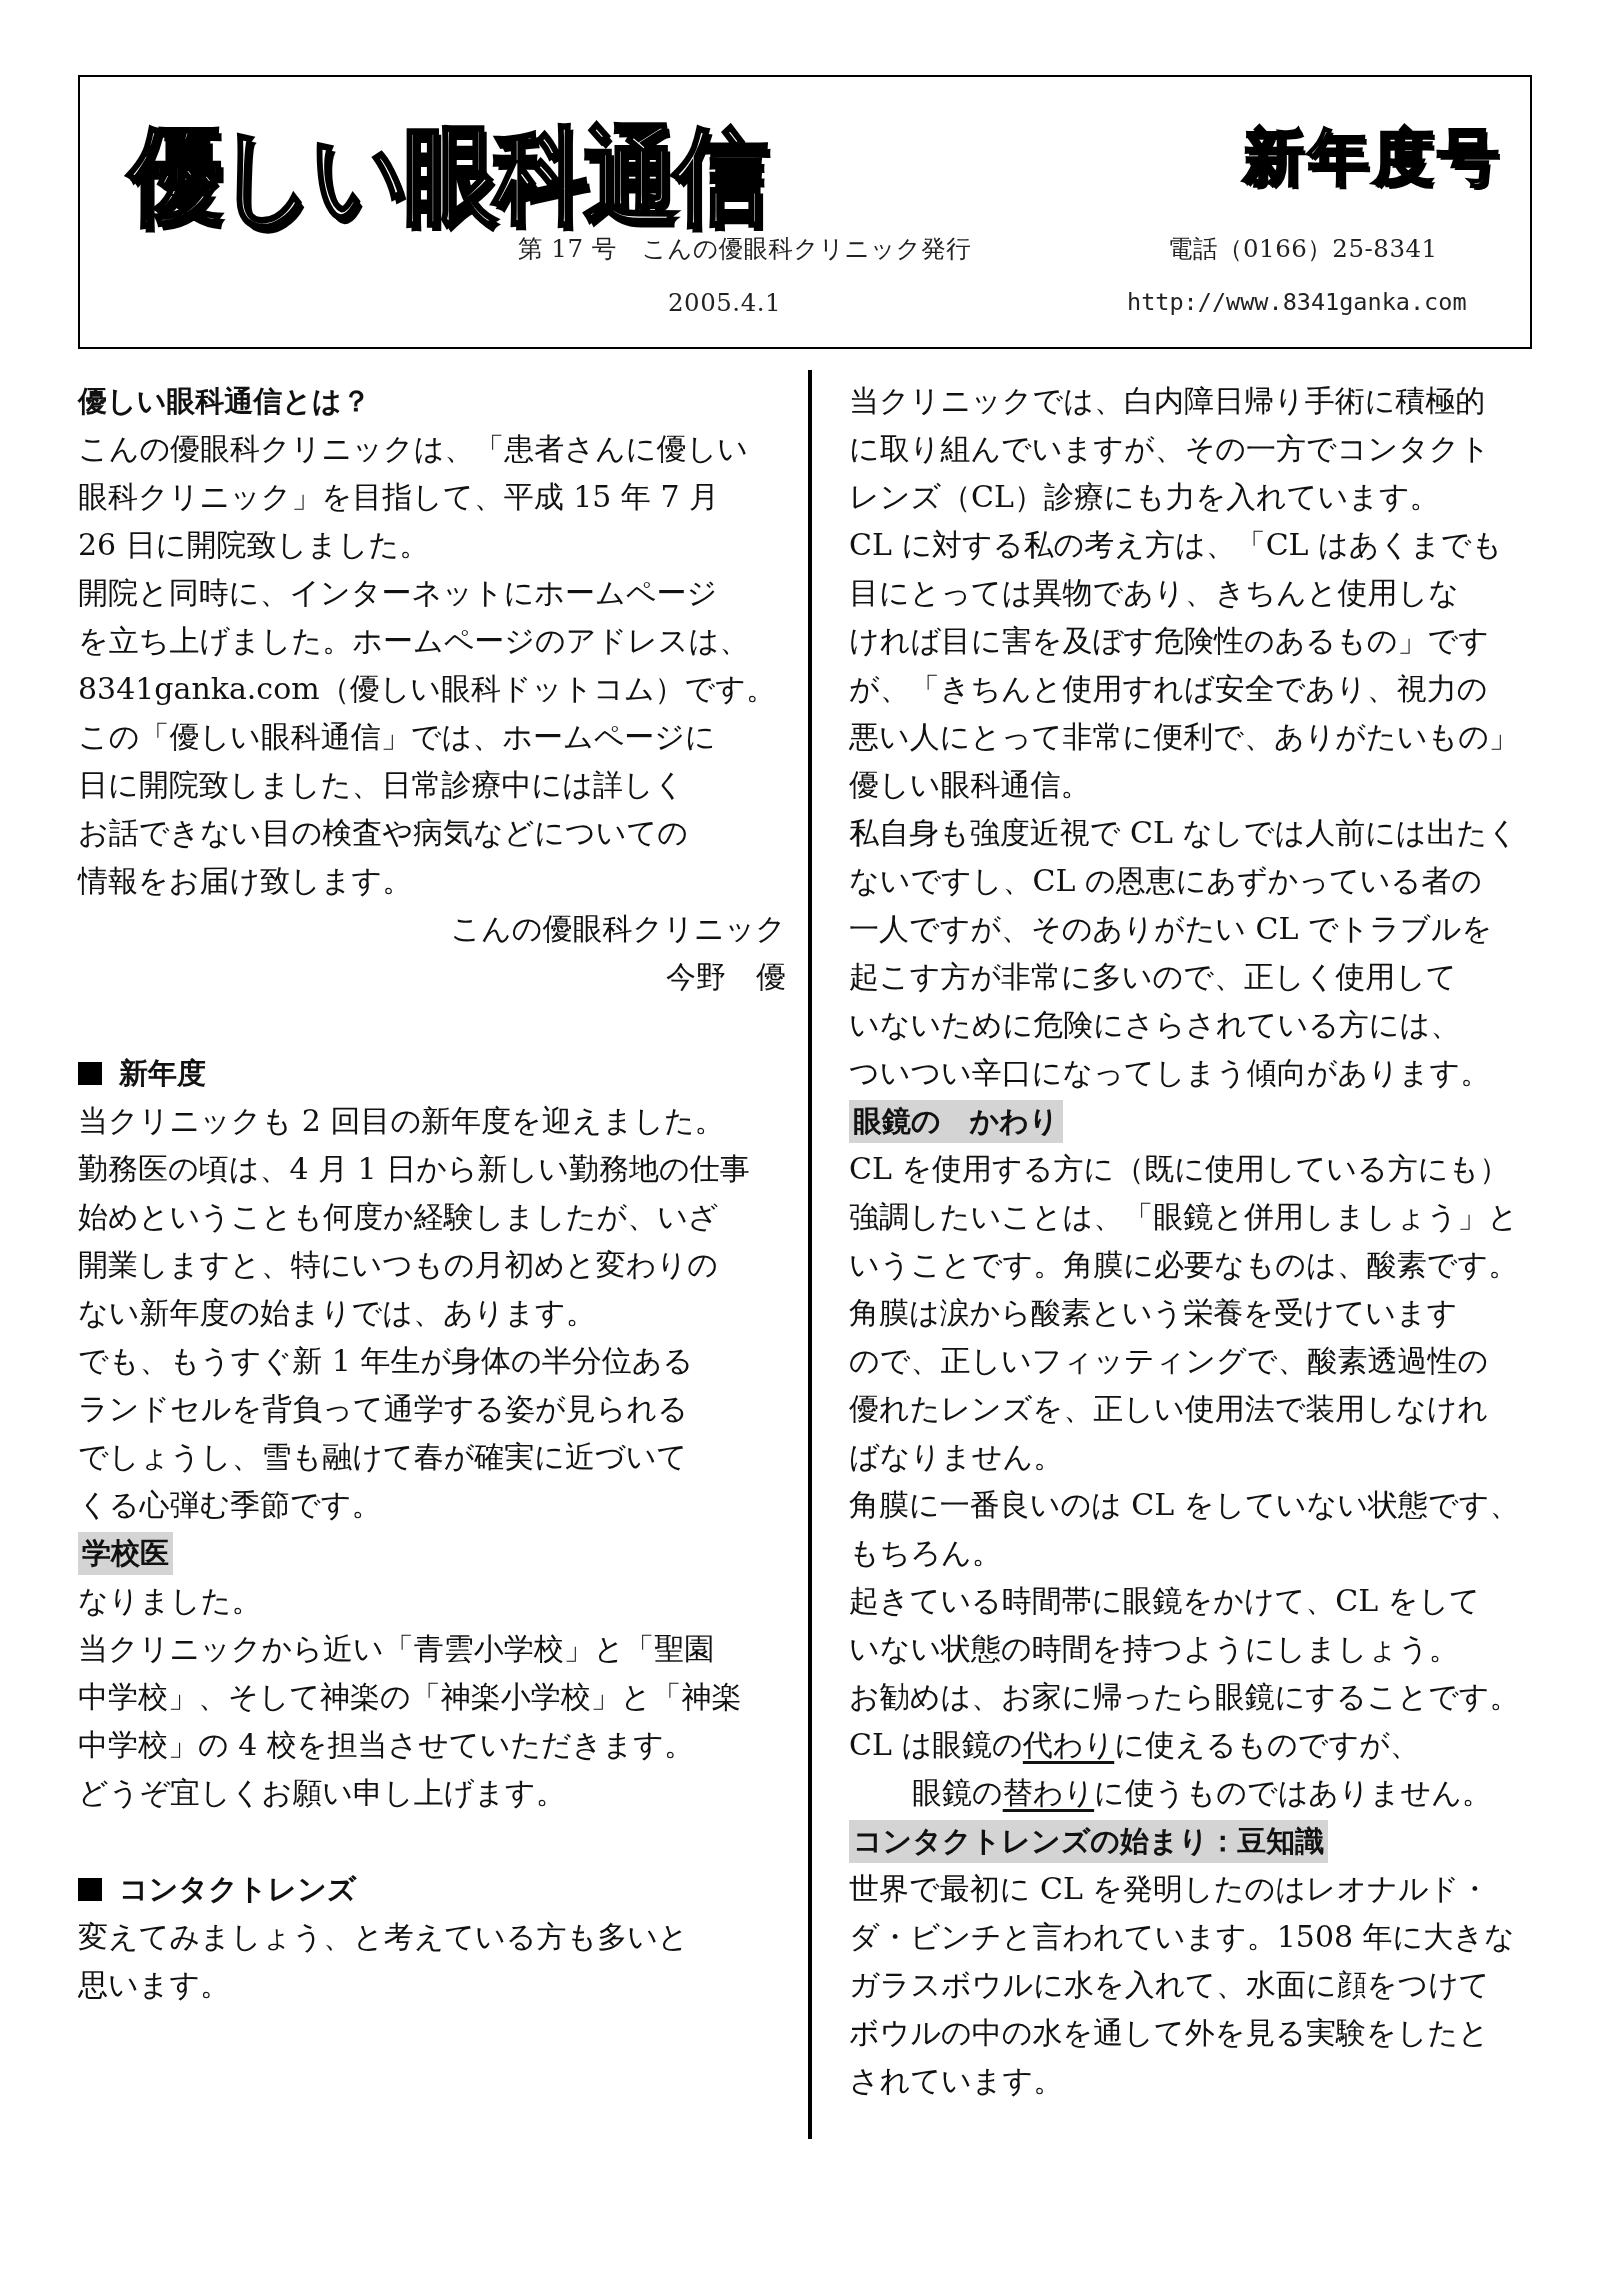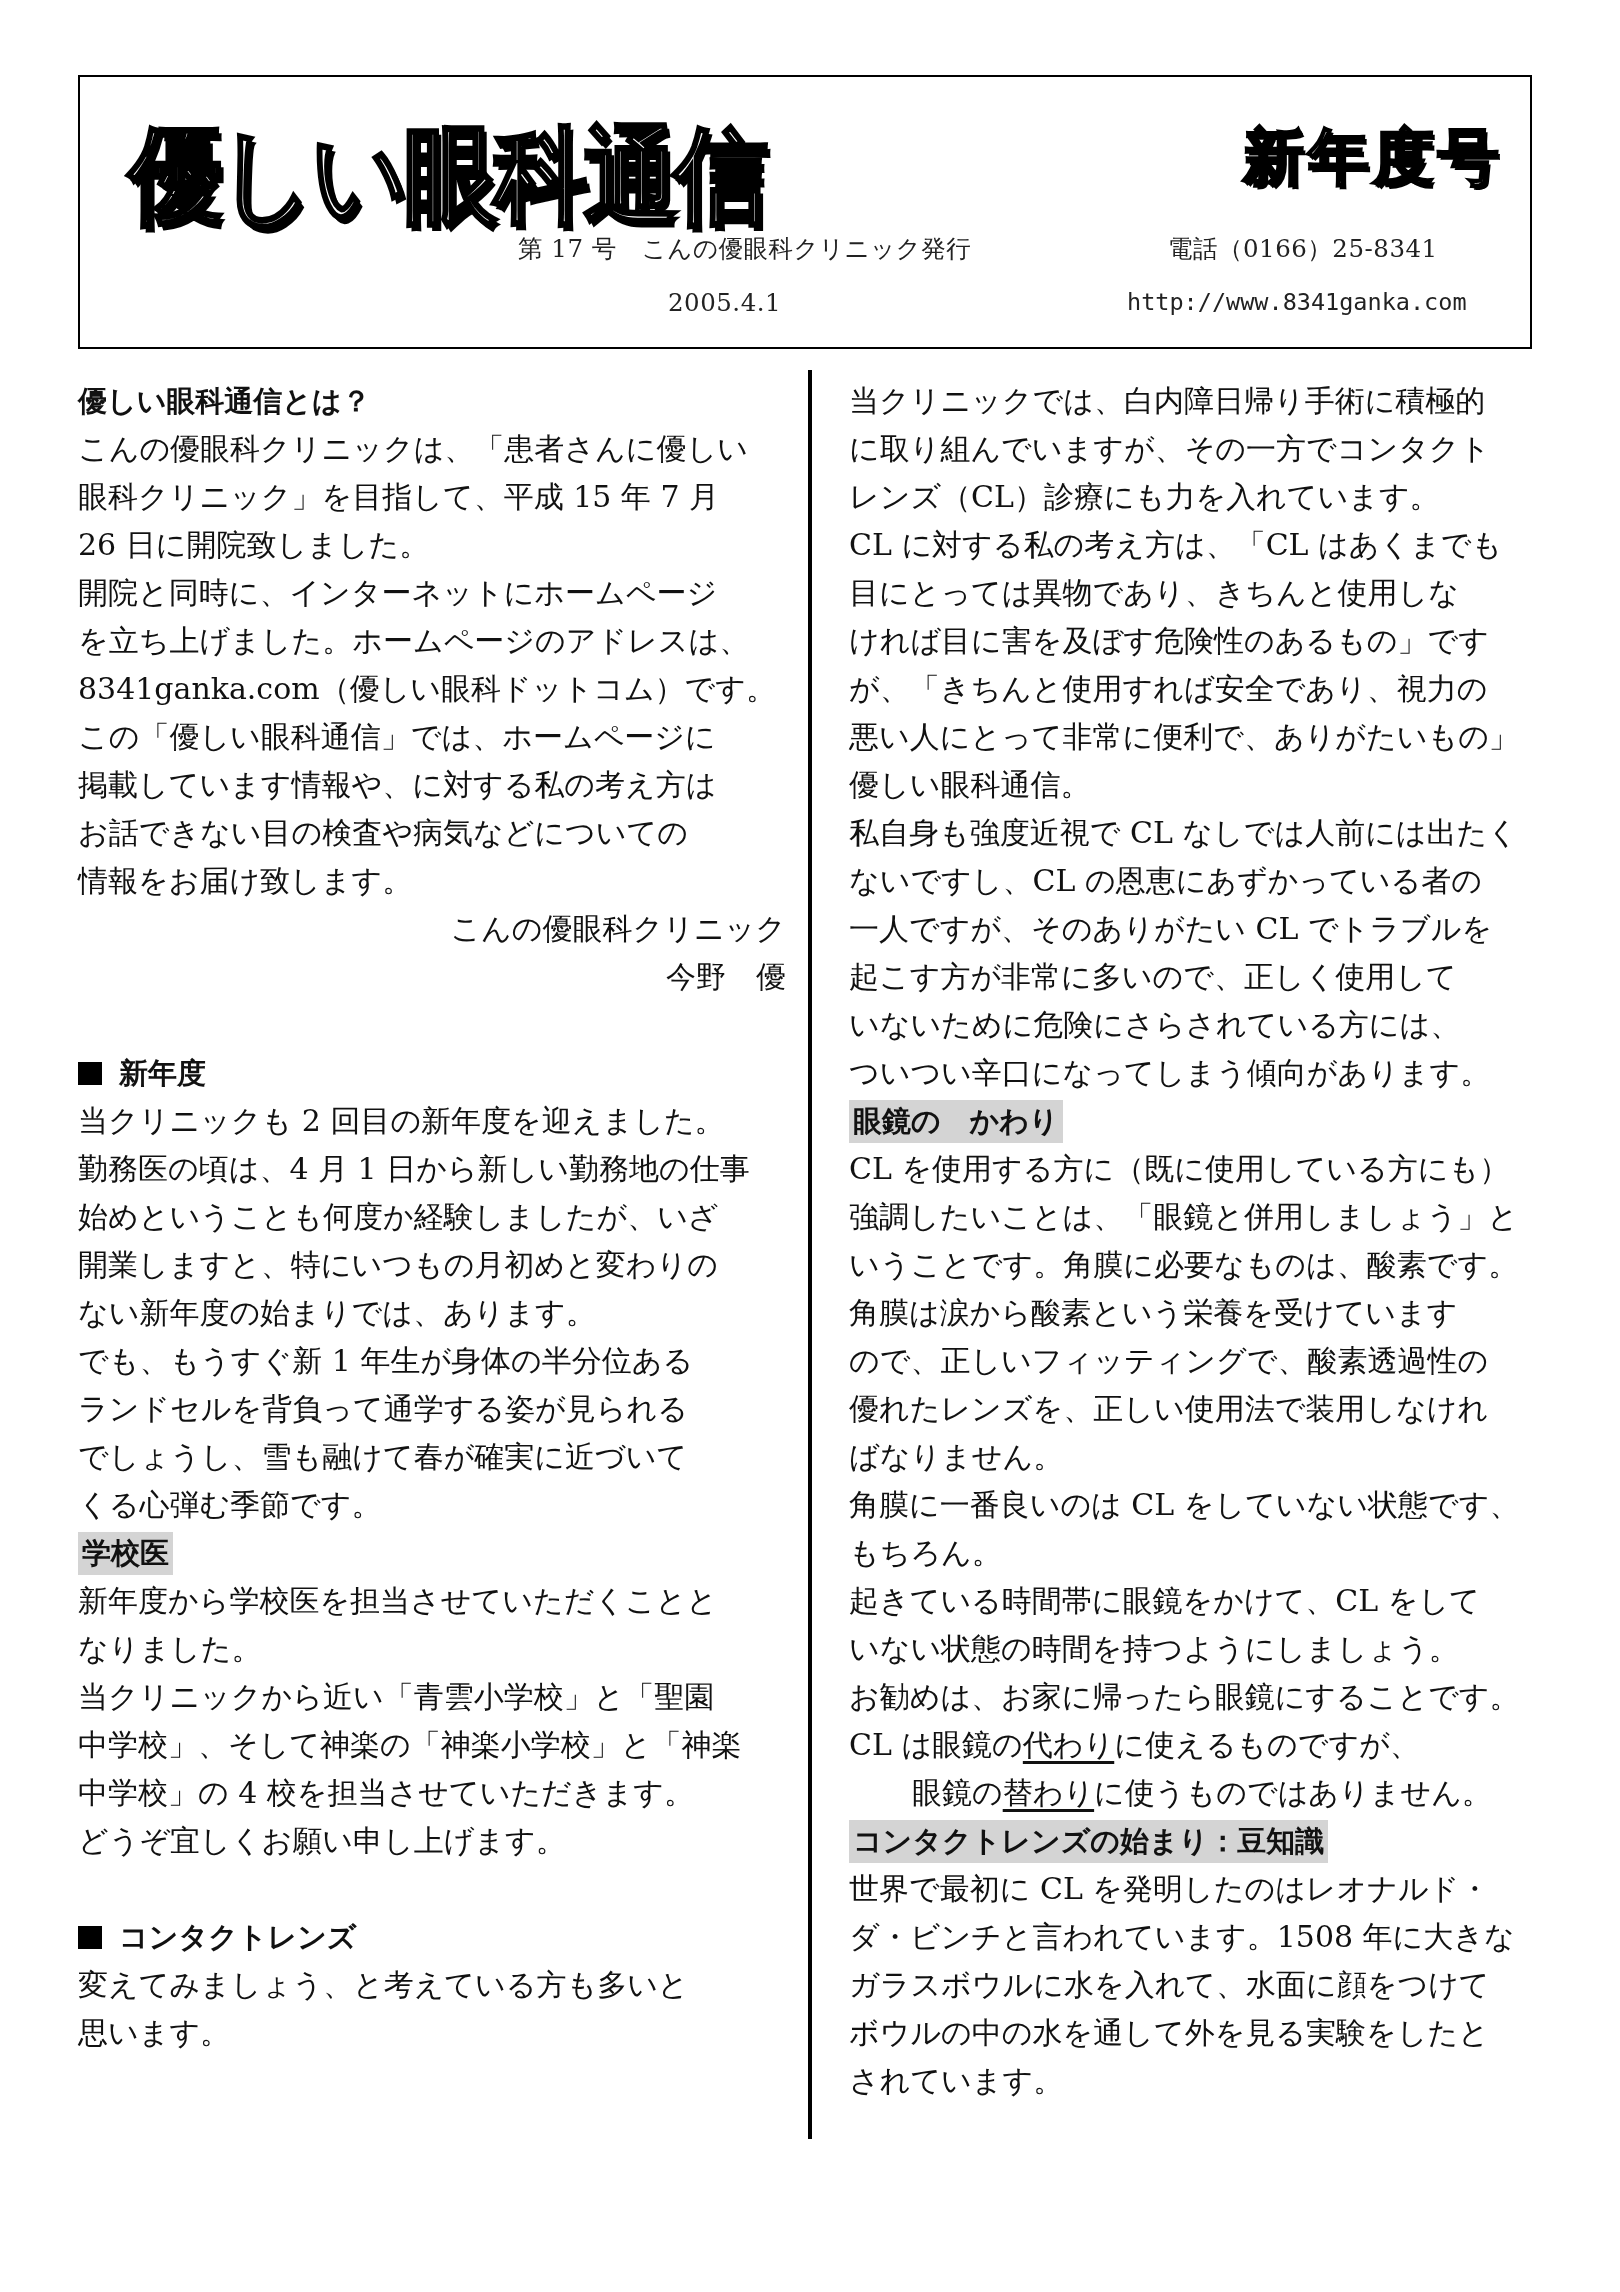--- a/index.html
+++ b/index.html
@@ -84,42 +84,41 @@
 
 <div class="column col-left">
   <span class="heading-bold">優しい眼科通信とは？</span>
   <span class="line">こんの優眼科クリニックは、「患者さんに優しい</span>
   <span class="line">眼科クリニック」を目指して、平成 15 年 7 月</span>
   <span class="line">26 日に開院致しました。</span>
   <span class="line">開院と同時に、インターネットにホームページ</span>
   <span class="line">を立ち上げました。ホームページのアドレスは、</span>
   <span class="line">8341ganka.com（優しい眼科ドットコム）です。</span>
   <span class="line">この「優しい眼科通信」では、ホームページに</span>
-  <span class="line">掲載しています情報や、に対する私の考え方は</span>
+  <span class="line">日に開院致しました、日常診療中には詳しく</span>
   <span class="line">お話できない目の検査や病気などについての</span>
   <span class="line">情報をお届け致します。</span>
   <span class="line right">こんの優眼科クリニック</span>
   <span class="line right">今野　優</span>
   <span class="blank"></span>
 
   <span class="section-head">
     <span class="square"></span><span>新年度</span>
   </span>
   <span class="line">当クリニックも 2 回目の新年度を迎えました。</span>
   <span class="line">勤務医の頃は、4 月 1 日から新しい勤務地の仕事</span>
   <span class="line">始めということも何度か経験しましたが、いざ</span>
   <span class="line">開業しますと、特にいつもの月初めと変わりの</span>
   <span class="line">ない新年度の始まりでは、あります。</span>
   <span class="line">でも、もうすぐ新 1 年生が身体の半分位ある</span>
   <span class="line">ランドセルを背負って通学する姿が見られる</span>
   <span class="line">でしょうし、雪も融けて春が確実に近づいて</span>
   <span class="line">くる心弾む季節です。</span>
 
   <span class="hl-wrap"><span class="hl">学校医</span></span>
-  <span class="line">新年度から学校医を担当させていただくことと</span>
   <span class="line">なりました。</span>
   <span class="line">当クリニックから近い「青雲小学校」と「聖園</span>
   <span class="line">中学校」、そして神楽の「神楽小学校」と「神楽</span>
   <span class="line">中学校」の 4 校を担当させていただきます。</span>
   <span class="line">どうぞ宜しくお願い申し上げます。</span>
   <span class="blank"></span>
 
   <span class="section-head">
     <span class="square"></span><span>コンタクトレンズ</span>
   </span>

